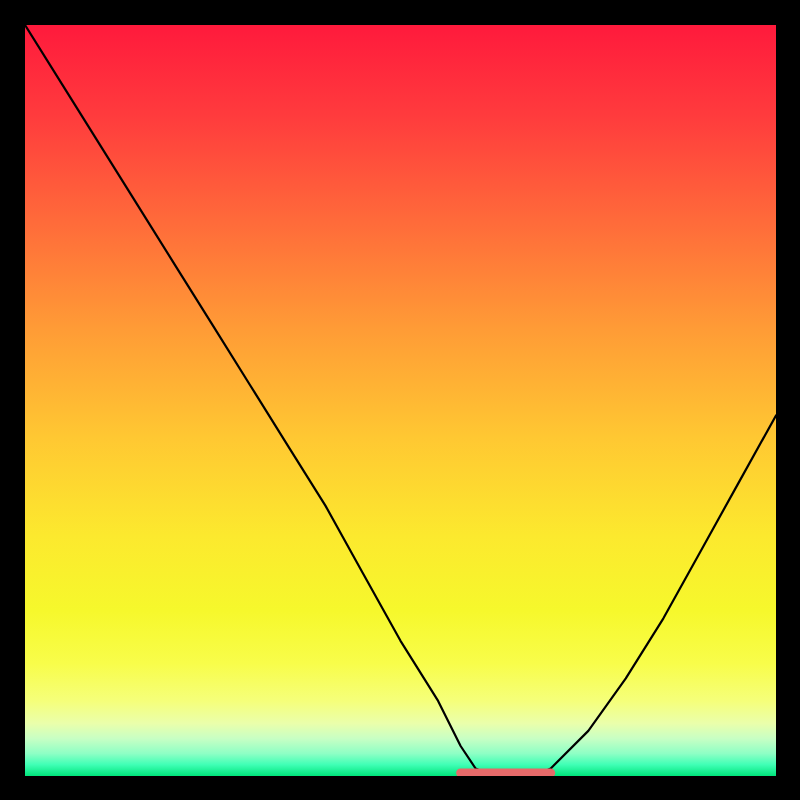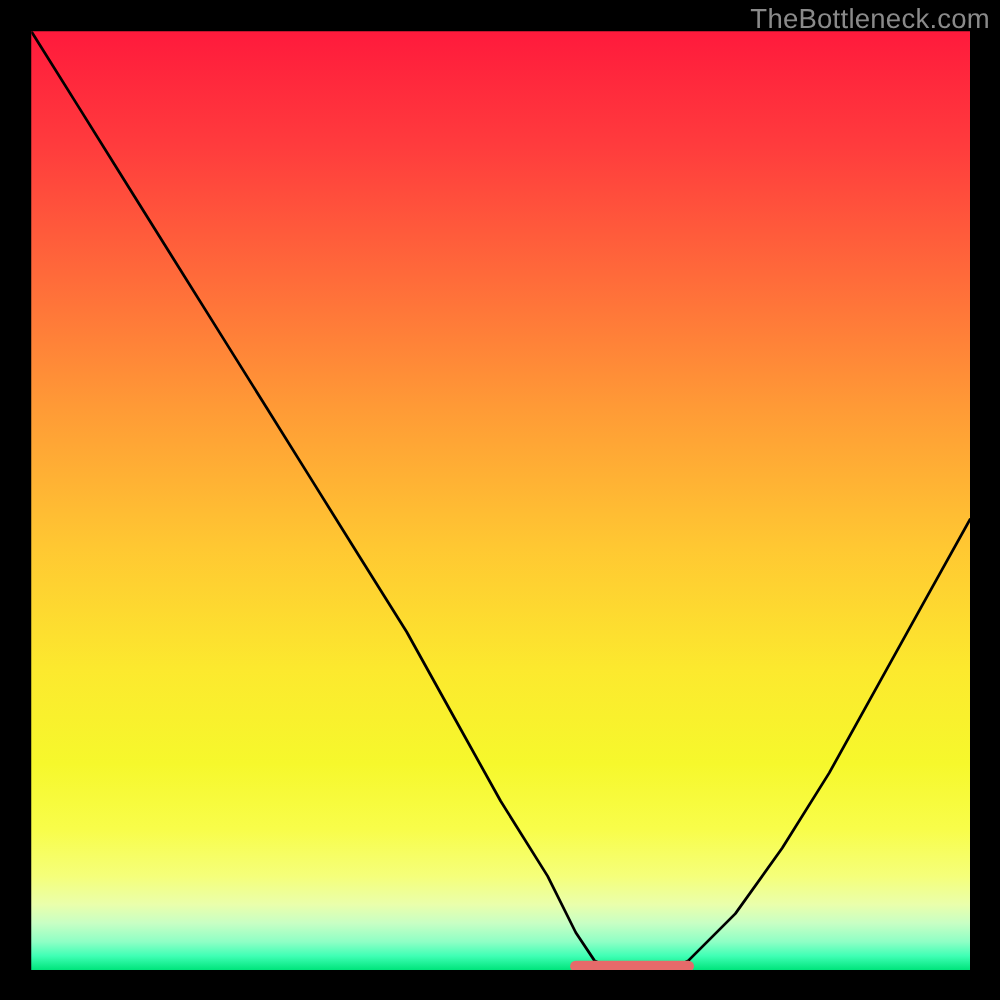--- a/index.html
+++ b/index.html
@@ -47,20 +47,19 @@
     left: 0;
     top: 0;
     width: 751px;
     height: 751px;
   }
 </style>
 </head>
 <body>
 
 <div class="outer">
-  <div class="watermark">TheBottleneck.com</div>
   <div class="plot">
     <svg class="curve" viewBox="0 0 751 751" preserveAspectRatio="none">
       <path d="M0.0 0.0 L37.6 60.1 L75.1 120.2 L112.6 180.2 L150.2 240.3 L187.8 300.4 L225.3 360.5 L262.8 420.6 L300.4 480.6 L337.9 548.2 L375.5 615.8 L413.1 675.9 L435.6 721.0 L450.6 743.5 L465.6 751.0 L488.2 751.0 L510.7 751.0 L525.7 743.5 L563.3 705.9 L600.8 653.4 L638.4 593.3 L675.9 525.7 L713.4 458.1 L751.0 390.5 " id="curvePath" fill="none" stroke="#000" stroke-width="2.2" stroke-linecap="round" stroke-linejoin="round"></path>
       <path d="M435.6 748.0 L525.7 748.0 " id="flatPath" fill="none" stroke="#e66a6a" stroke-width="9" stroke-linecap="round"></path>
     </svg>
   </div>
 </div>
 
 </body></html>

